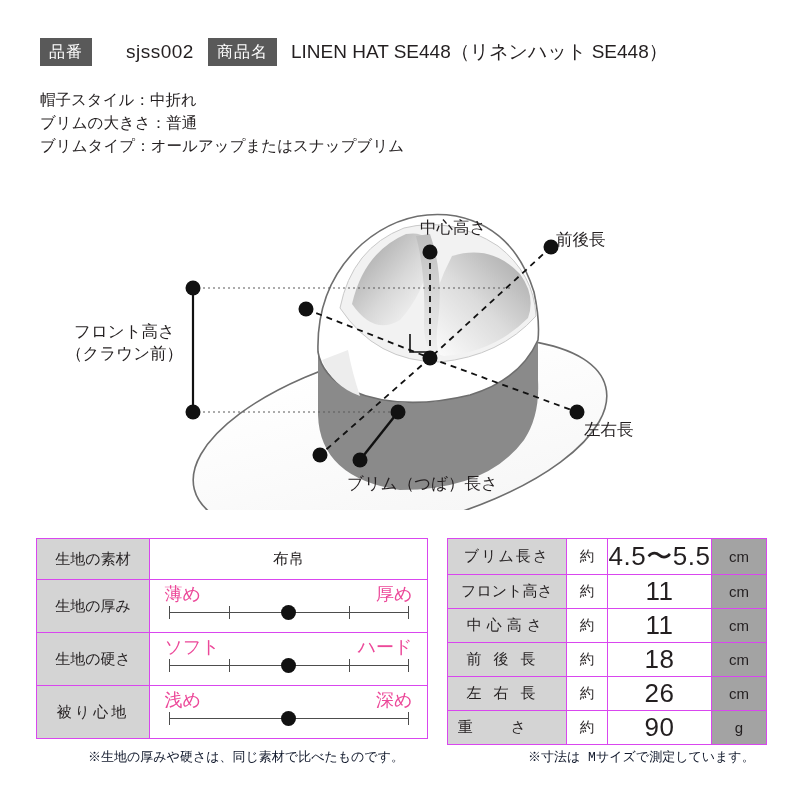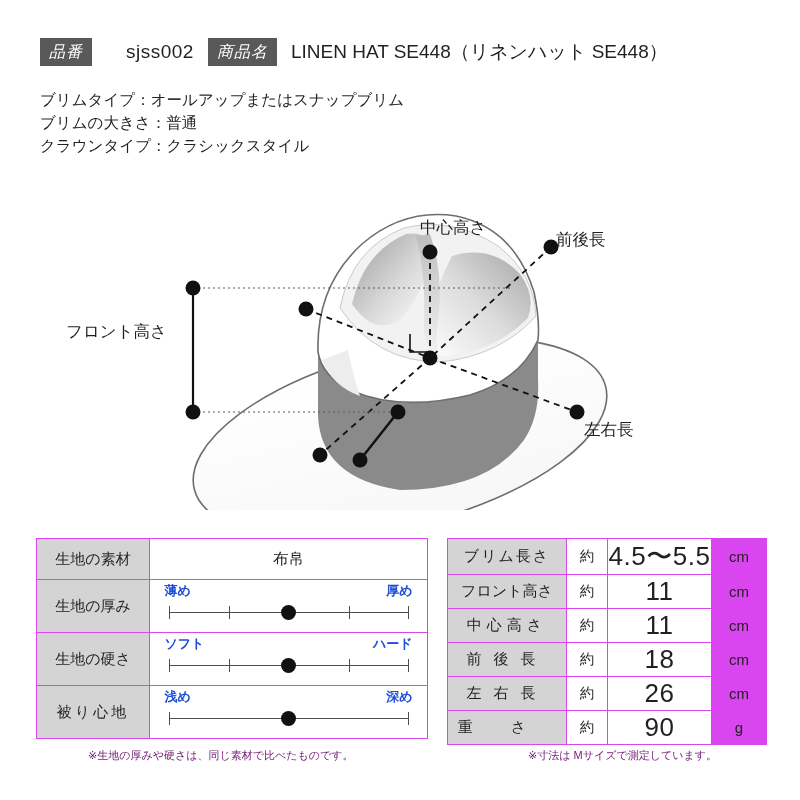--- a/index.html
+++ b/index.html
@@ -28,21 +28,20 @@
   .hdr-badge {
     background: #595959;
     color: #ffffff;
     font-size: 16px;
     letter-spacing: 1px;
     display: flex;
     align-items: center;
     justify-content: center;
     padding: 0 9px;
     white-space: nowrap;
-    font-style: italic;
   }
   .hdr-val {
     background: #ffffff;
     color: #231f20;
     font-size: 19px;
     display: flex;
     align-items: center;
     padding: 0 14px;
     white-space: nowrap;
   }
@@ -114,24 +113,23 @@
   }
   .scale-wrap {
     position: relative;
     height: 52px;
     margin: 0 auto;
     width: 240px;
   }
   .scale-end {
     position: absolute;
     top: 2px;
-    font-size: 13px;
-    color: #1d4ed8;
-    white-space: nowrap;
-    font-weight: bold;
+    font-size: 18px;
+    color: #ec4899;
+    white-space: nowrap;
   }
   .scale-end.lo { left: -4px; }
   .scale-end.hi { right: -4px; }
   .scale-axis {
     position: absolute;
     left: 0; right: 0;
     top: 32px;
     height: 1px;
     background: #4d4d4d;
   }
@@ -162,50 +160,51 @@
     text-align: center;
     font-size: 14.5px;
   }
   #measure-table .num {
     background: #ffffff;
     text-align: center;
     font-size: 26px;
     letter-spacing: 0.5px;
   }
   #measure-table .unit {
-    background: #d946ef;
+    background: #a3a3a3;
     width: 54px;
     text-align: center;
     font-size: 15px;
   }
 
   
   .note {
     position: absolute;
-    font-size: 11px;
-    color: #701a75;
-    white-space: nowrap;
+    font-size: 13px;
+    color: #0f172a;
+    white-space: nowrap;
+    font-family: Liberation Mono, monospace;
   }
   #note-left  { left: 88px;  top: 748px; }
   #note-right { left: 528px; top: 748px; }
 </style>
 </head>
 <body>
 
 <div class="header">
   <div class="hdr-badge">品番</div>
   <div class="hdr-val code">sjss002</div>
   <div class="hdr-badge">商品名</div>
   <div class="hdr-val">LINEN HAT SE448（リネンハット SE448）</div>
 </div>
 
 <div class="spec-list">
+  <div class="spec-line">帽子スタイル：中折れ</div>
+  <div class="spec-line">ブリムの大きさ：普通</div>
   <div class="spec-line">ブリムタイプ：オールアップまたはスナップブリム</div>
-  <div class="spec-line">ブリムの大きさ：普通</div>
-  <div class="spec-line">クラウンタイプ：クラシックスタイル</div>
 </div>
 
 <div class="diagram">
   <svg width="800" height="320" viewBox="0 0 800 320">
     <defs>
       <linearGradient id="gDentL" x1="0" y1="0" x2="1" y2="1">
         <stop offset="0%" stop-color="#9b9b9b"></stop>
         <stop offset="55%" stop-color="#d8d8d8"></stop>
         <stop offset="100%" stop-color="#ffffff"></stop>
       </linearGradient>
@@ -272,22 +271,24 @@
     <circle cx="577" cy="222" r="7.5" fill="#111111"></circle>
     <circle cx="398" cy="222" r="7.5" fill="#111111"></circle>
     <circle cx="360" cy="270" r="7.5" fill="#111111"></circle>
     <circle cx="193" cy="98" r="7.5" fill="#111111"></circle>
     <circle cx="193" cy="222" r="7.5" fill="#111111"></circle>
   </svg>
 
   <div class="dlabel" id="label-center-height">中心高さ</div>
   <div class="dlabel" id="label-front-back">前後長</div>
   <div class="dlabel" id="label-left-right">左右長</div>
+  <div class="dlabel" id="label-brim">ブリム（つば）長さ</div>
   <div class="dlabel" id="label-front-height">
     <div>フロント高さ</div>
+    <div>（クラウン前）</div>
   </div>
 </div>
 
 <table class="tbl" id="fabric-table">
   <tbody>
 
     <tr>
       <td class="th-cell">生地の素材</td>
       <td class="val-cell">
         <div class="mat-val">布帛</div>

